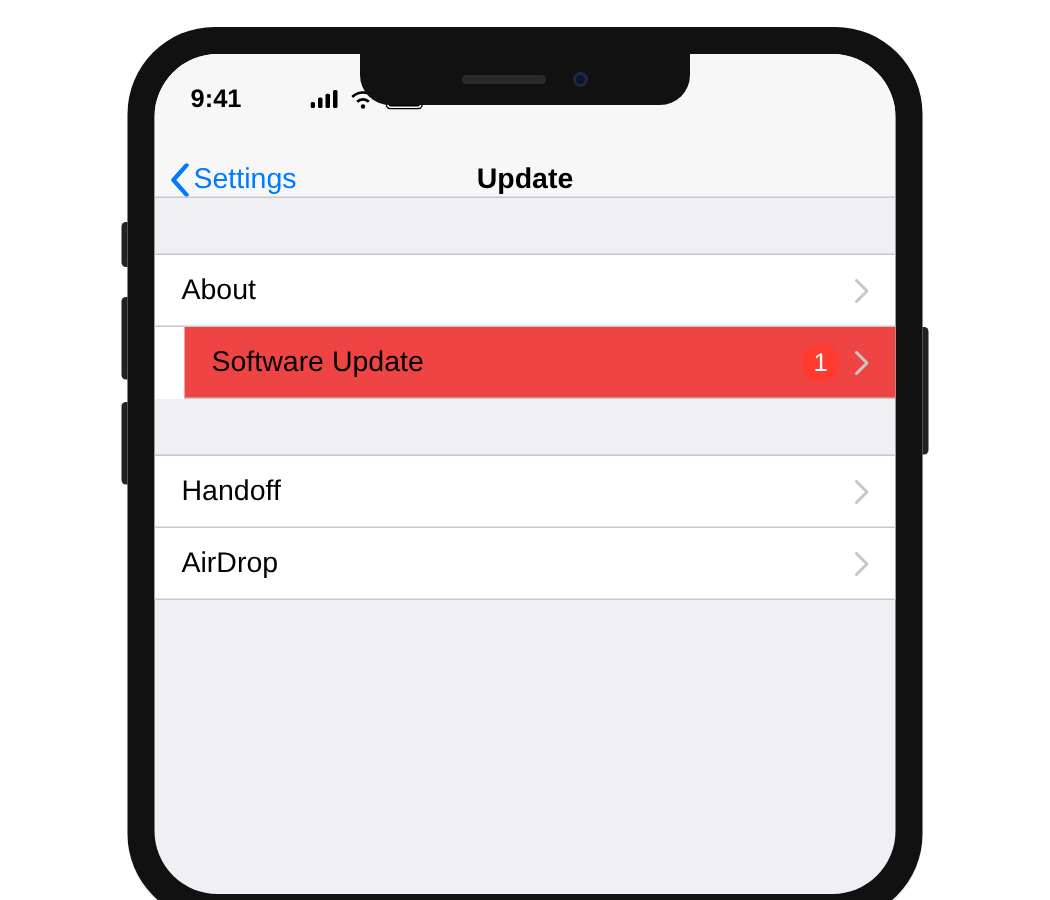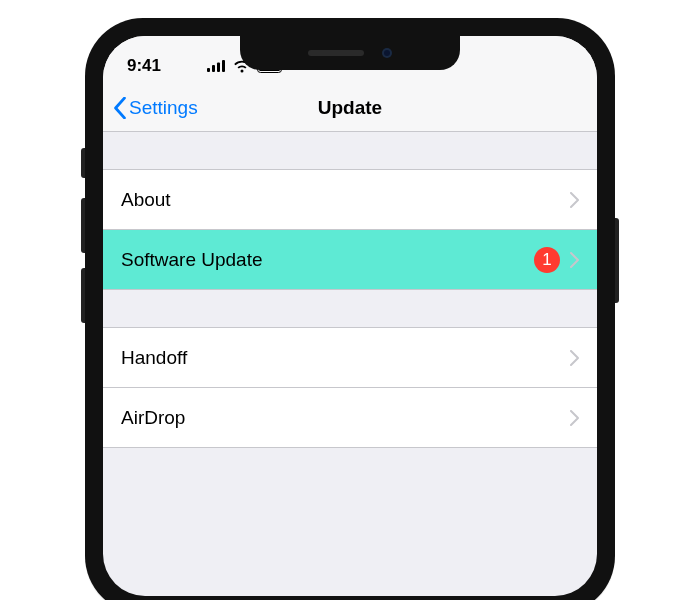--- a/index.html
+++ b/index.html
@@ -72,47 +72,47 @@
       font-weight: 600;
       font-size: 17px;
     }
     .status-left { width: 80px; }
     .status-right { display:flex; align-items:center; gap:6px; }
     .status-right svg { display:block; }
     .nav-bar {
       background: #f7f7f8;
       height: 48px;
       display:flex;
-      align-items:center;
+      align-items:flex-end;
       position:relative;
       border-bottom: 1px solid #c7c7cc;
     }
     .back {
       position:absolute; left:10px; display:flex; align-items:center; gap:2px;
       color:#007aff; font-size:19px; cursor:pointer;
     }
     .nav-title {
       margin: 0 auto; font-weight:600; font-size:19px; color:#000;
     }
     .section-gap {
       height: 38px;
       background:#efeff4;
       border-bottom:1px solid #c7c7cc;
     }
     .list { background:#fff; }
     .row {
       display:flex; align-items:center;
       padding: 0 18px;
-      height: 60px;
+      height: 48px;
       font-size:19px;
       color:#000;
       border-bottom:1px solid #c7c7cc;
       cursor:pointer;
     }
-    .row.highlight { background:#5eead4; }
+    .row.highlight { background:#ef4444;margin-left:20px; }
     .row .label { flex:1; font-weight:400; }
     .badge {
       background:#ff3b30; color:#fff; min-width:26px; height:26px;
       border-radius:13px; display:flex; align-items:center; justify-content:center;
       font-size:17px; margin-right:10px; font-weight:400;
     }
     .chev { color:#c7c7cc; }
     .group-end { border-bottom:1px solid #c7c7cc; }
   </style>
 </head>

